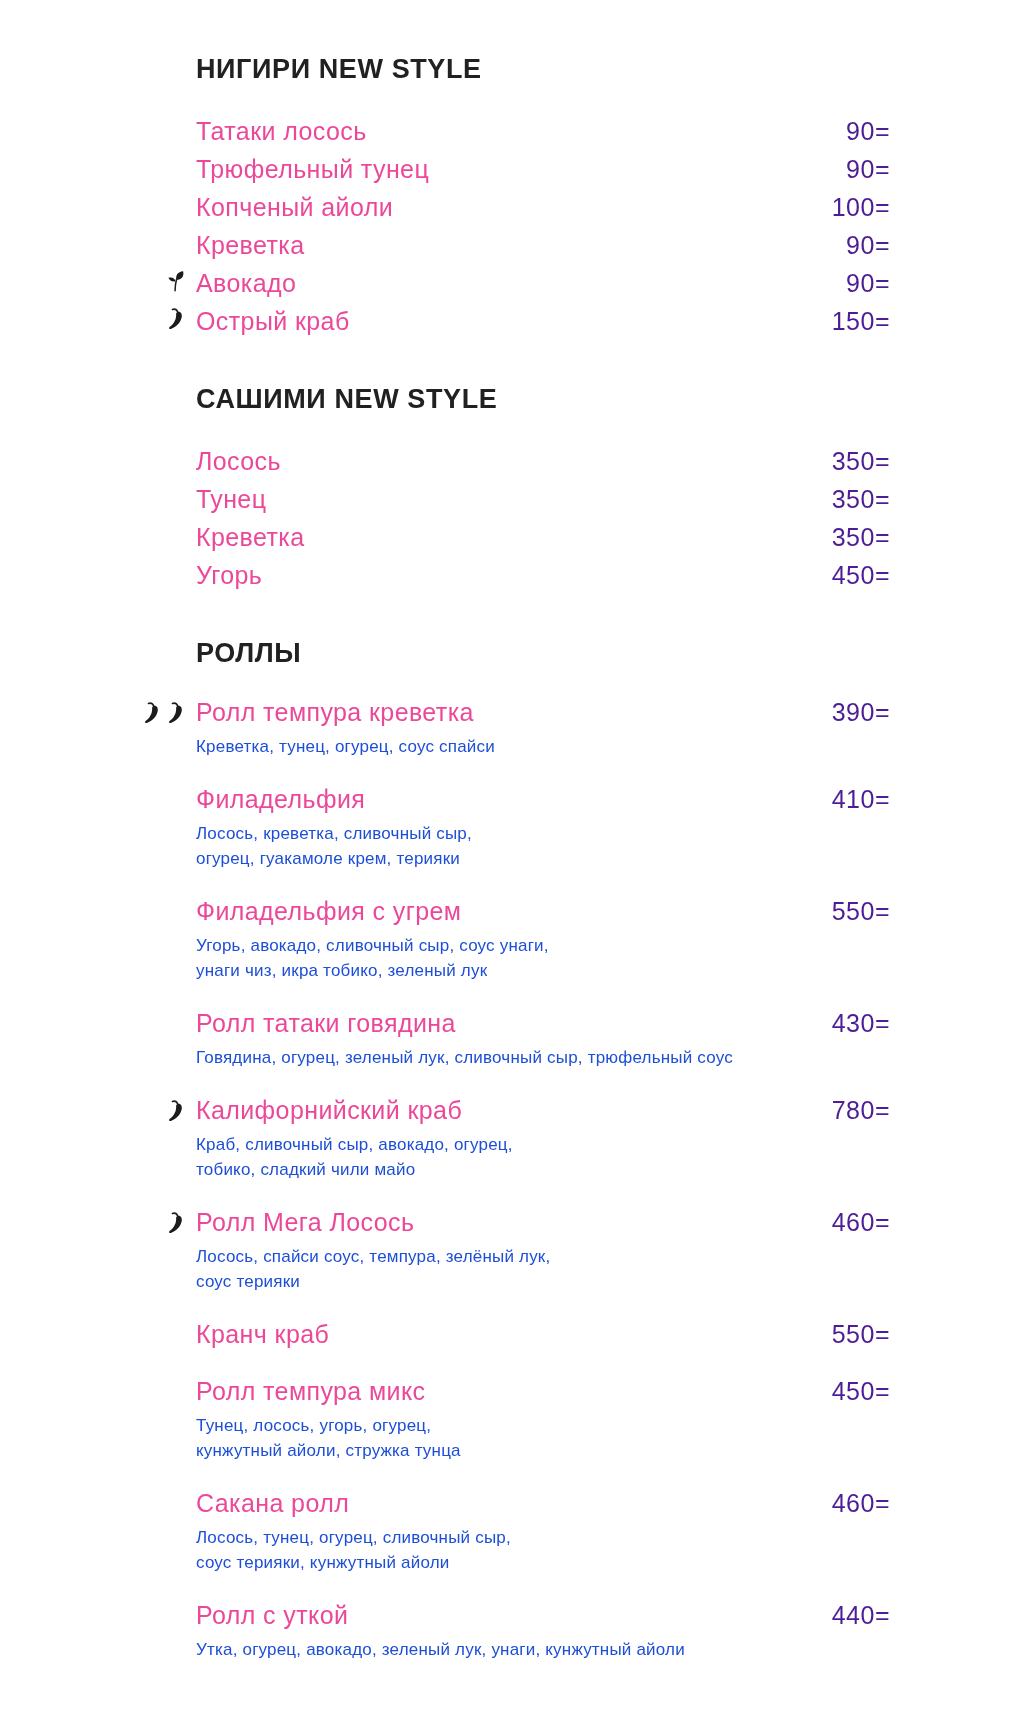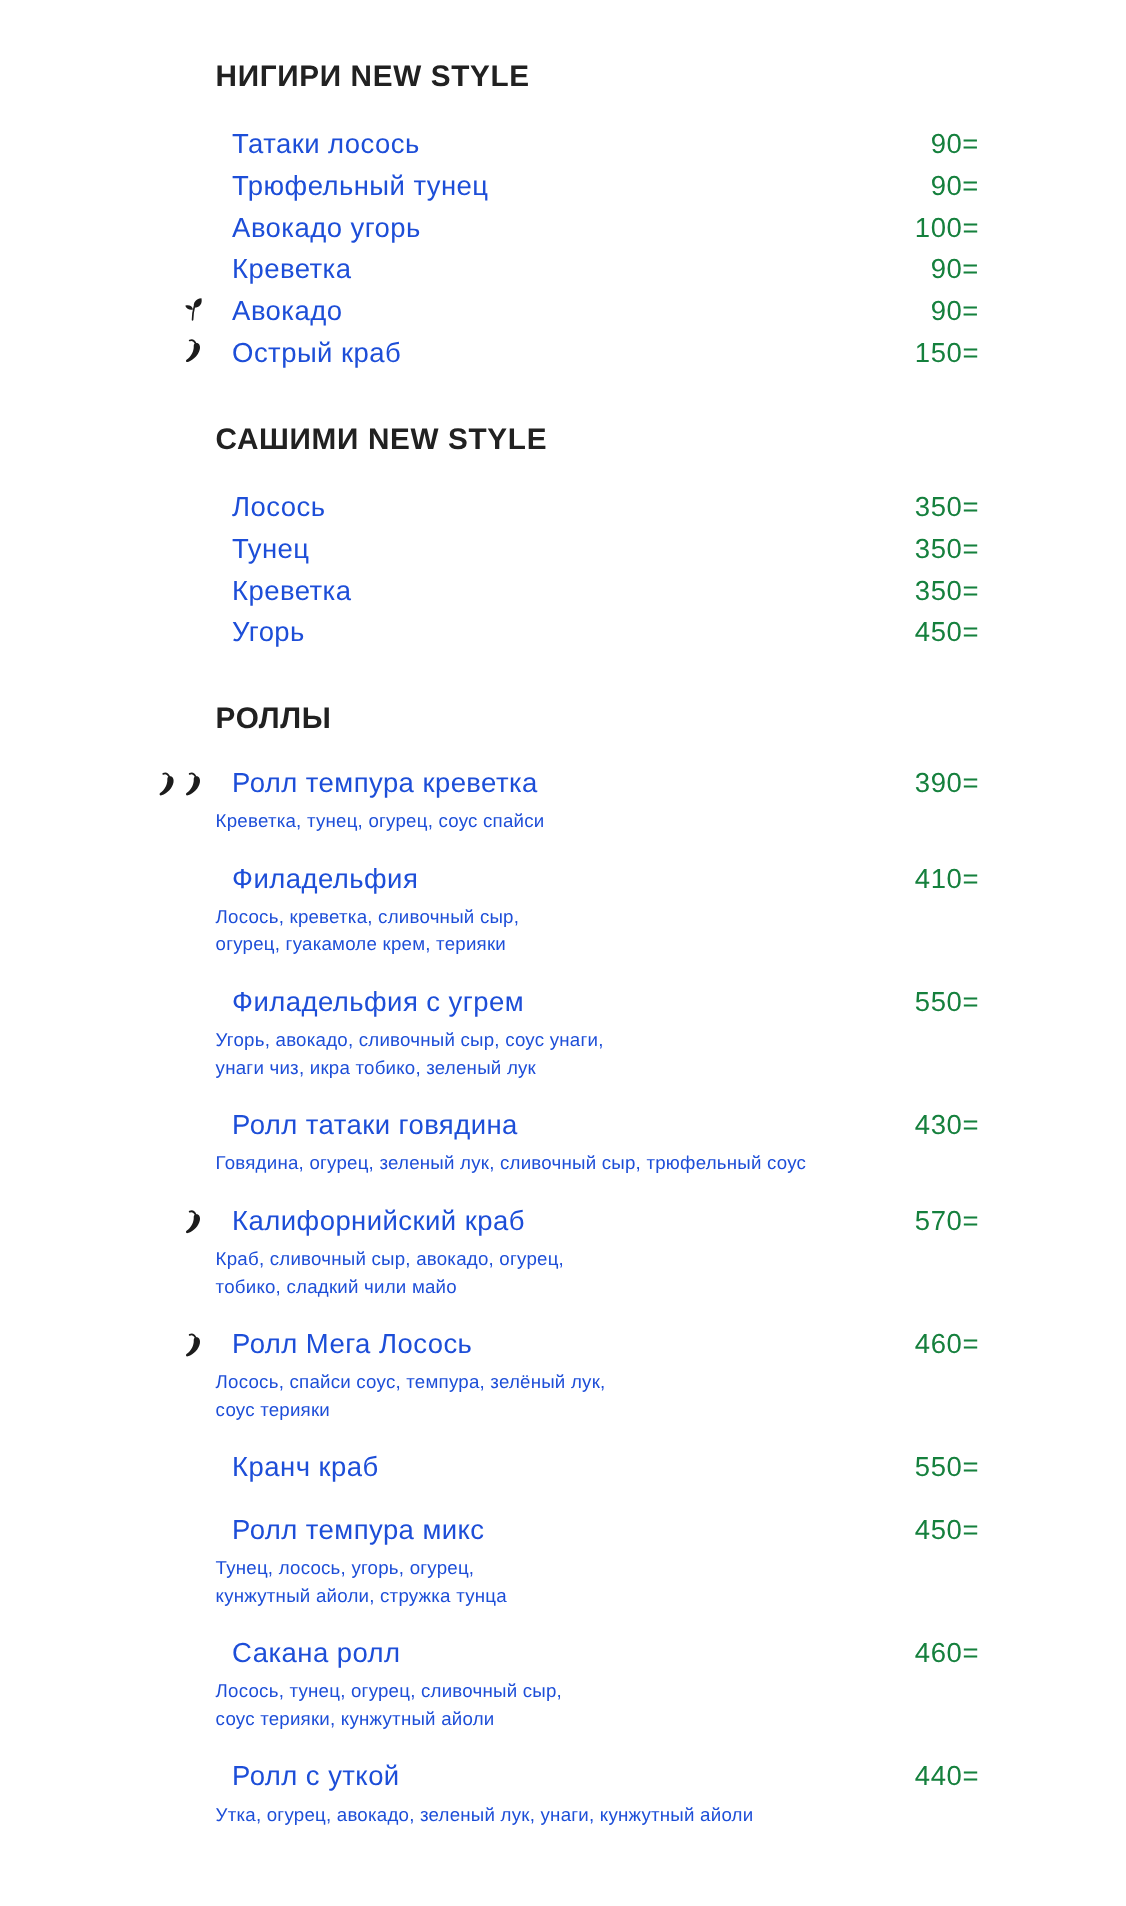--- a/index.html
+++ b/index.html
@@ -39,28 +39,27 @@
   }
   
   .section.simple .menu-item { line-height: 38px; }
   .section.simple .item-name { font-size: 25px; }
   .section.simple .item-price { font-size: 25px; line-height: 38px; }
   
   .section.detailed .menu-item { margin-bottom: 24px; flex-wrap: wrap; }
   .section.detailed .item-name { font-size: 25px; line-height: 33px; }
   .section.detailed .item-price { font-size: 25px; line-height: 33px; }
   .item-name {
-    color: #1d4ed8;
+    color: #ec4899;
     letter-spacing: 0.4px;
     white-space: pre-line;
     font-weight: 400;
-    margin-left: 15px;
   }
   .item-price {
-    color: #15803d;
+    color: #4c1d95;
     letter-spacing: 0.5px;
     white-space: nowrap;
   }
   .item-desc {
     flex-basis: 100%;
     font-size: 17px;
     line-height: 25px;
     color: #1d4ed8;
     letter-spacing: 0.2px;
     margin-top: 5px;
@@ -117,21 +116,21 @@
 
   <div class="menu-item">
 
     <span class="item-name">Трюфельный  тунец</span>
     <span class="item-price">90=</span>
 
   </div>
 
   <div class="menu-item">
 
-    <span class="item-name">Авокадо  угорь</span>
+    <span class="item-name">Копченый  айоли</span>
     <span class="item-price">100=</span>
 
   </div>
 
   <div class="menu-item">
 
     <span class="item-name">Креветка</span>
     <span class="item-price">90=</span>
 
   </div>
@@ -233,21 +232,21 @@
     <span class="item-desc">Говядина, огурец, зеленый лук, сливочный сыр, трюфельный соус</span>
   </div>
 
   <div class="menu-item">
     <span class="item-icons">
             <svg class="icon spicy">
               <use href="#icon-spicy" xlink:href="#icon-spicy"></use>
             </svg>
           </span>
     <span class="item-name">Калифорнийский краб</span>
-    <span class="item-price">570=</span>
+    <span class="item-price">780=</span>
     <span class="item-desc">Краб, сливочный сыр, авокадо, огурец,
 тобико, сладкий чили майо</span>
   </div>
 
   <div class="menu-item">
     <span class="item-icons">
             <svg class="icon spicy">
               <use href="#icon-spicy" xlink:href="#icon-spicy"></use>
             </svg>
           </span>

